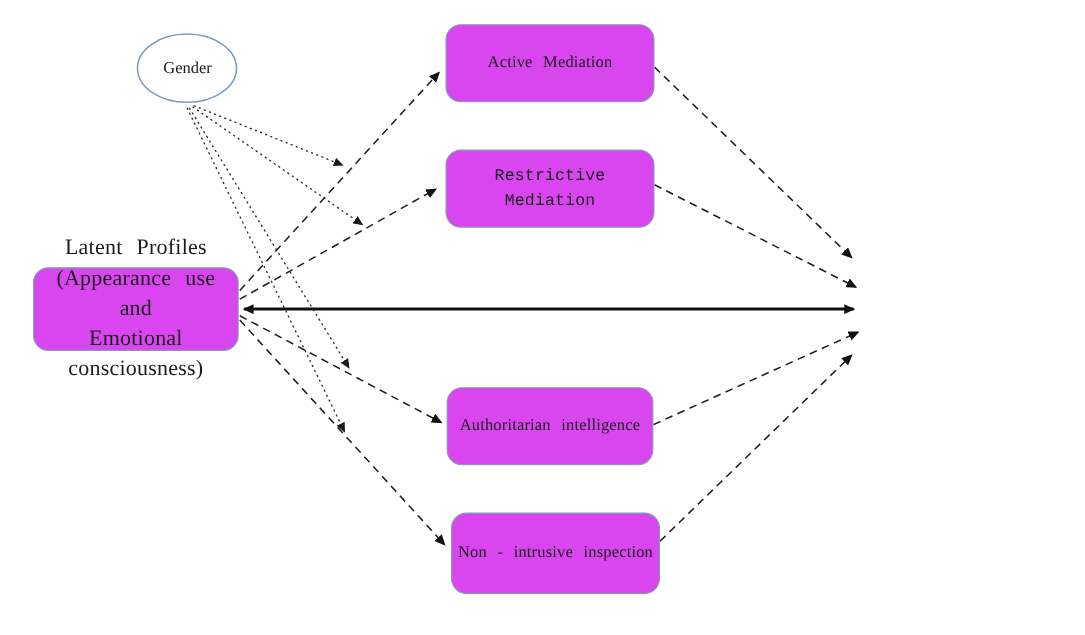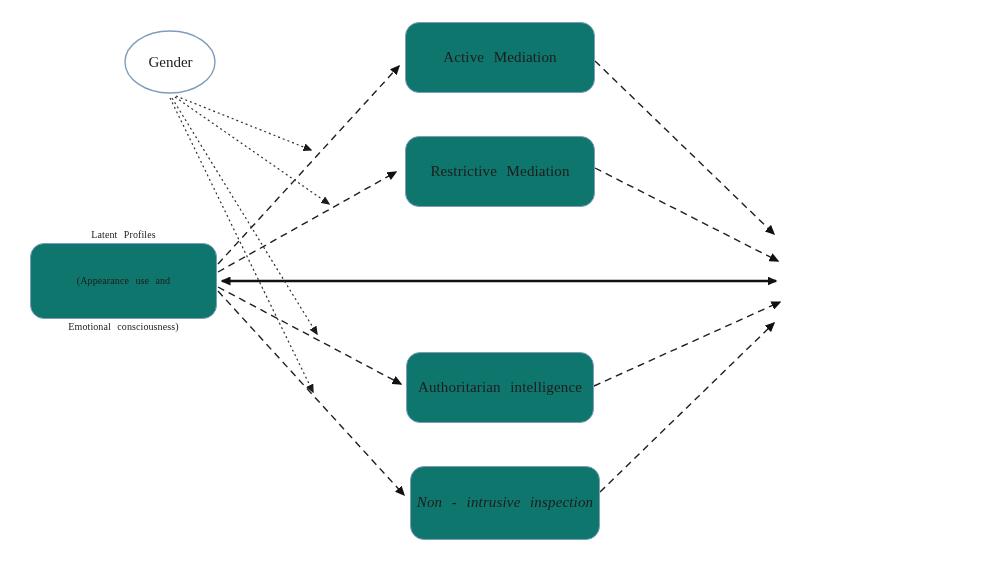--- a/index.html
+++ b/index.html
@@ -16,21 +16,21 @@
     position: absolute;
     left: 0; top: 0;
     width: 986px; height: 577px;
     z-index: 1;
   }
   .node {
     position: absolute;
     box-sizing: border-box;
     border: 1.5px solid #7f9cb9;
     border-radius: 14px;
-    background: #0f766e;
+    background: #d946ef;
     display: flex;
     flex-direction: column;
     align-items: center;
     justify-content: center;
     text-align: center;
     font-size: 15px;
     line-height: 1.42;
     word-spacing: 0.38em;
     letter-spacing: 0.01em;
     z-index: 2;
@@ -40,24 +40,24 @@
     position: absolute;
     display: flex;
     align-items: center;
     justify-content: center;
     text-align: left;
     font-size: 15px;
     z-index: 2;
   }
   
   .n-active        { left: 405px; top: 22px;  width: 190px; height: 71px; }
-  .n-restrictive   { left: 405px; top: 136px; width: 190px; height: 71px; }
-  .n-latent        { left: 30px;  top: 243px; width: 187px; height: 76px; font-size: 10px; line-height: 1.38; gap: 32px; }
+  .n-restrictive   { left: 405px; top: 136px; width: 190px; height: 71px; font-family: Liberation Mono, monospace; }
+  .n-latent        { left: 30px;  top: 243px; width: 187px; height: 76px; font-size: 20px; line-height: 1.38; }
   .n-authoritarian { left: 406px; top: 352px; width: 188px; height: 71px; }
-  .n-nonintrusive  { left: 410px; top: 466px; width: 190px; height: 74px; font-style: italic; }
+  .n-nonintrusive  { left: 410px; top: 466px; width: 190px; height: 74px; }
   .n-appearance    { left: 783px; top: 245px; width: 186px; height: 74px; line-height: 1.38; }
   .l-gender        { left: 126px; top: 32px;  width: 89px;  height: 61px; }
 
   .edge-dashed { stroke: #1f1f1f; stroke-width: 1.4; fill: none; stroke-dasharray: 7 5; }
   .edge-dotted { stroke: #2e2e2e; stroke-width: 1.2; fill: none; stroke-dasharray: 2 3; }
   .edge-solid  { stroke: #111111; stroke-width: 2.7; fill: none; }
   .shape-ellipse { fill: #ffffff; stroke: #7f9cb9; stroke-width: 1.4; }
 </style>
 </head>
 <body>

